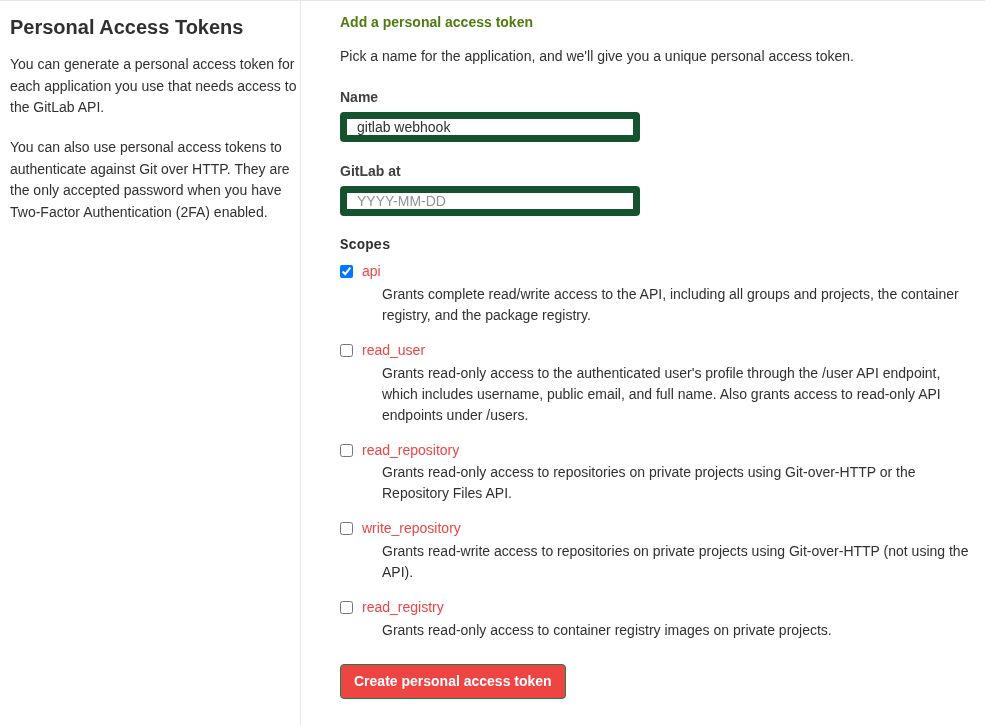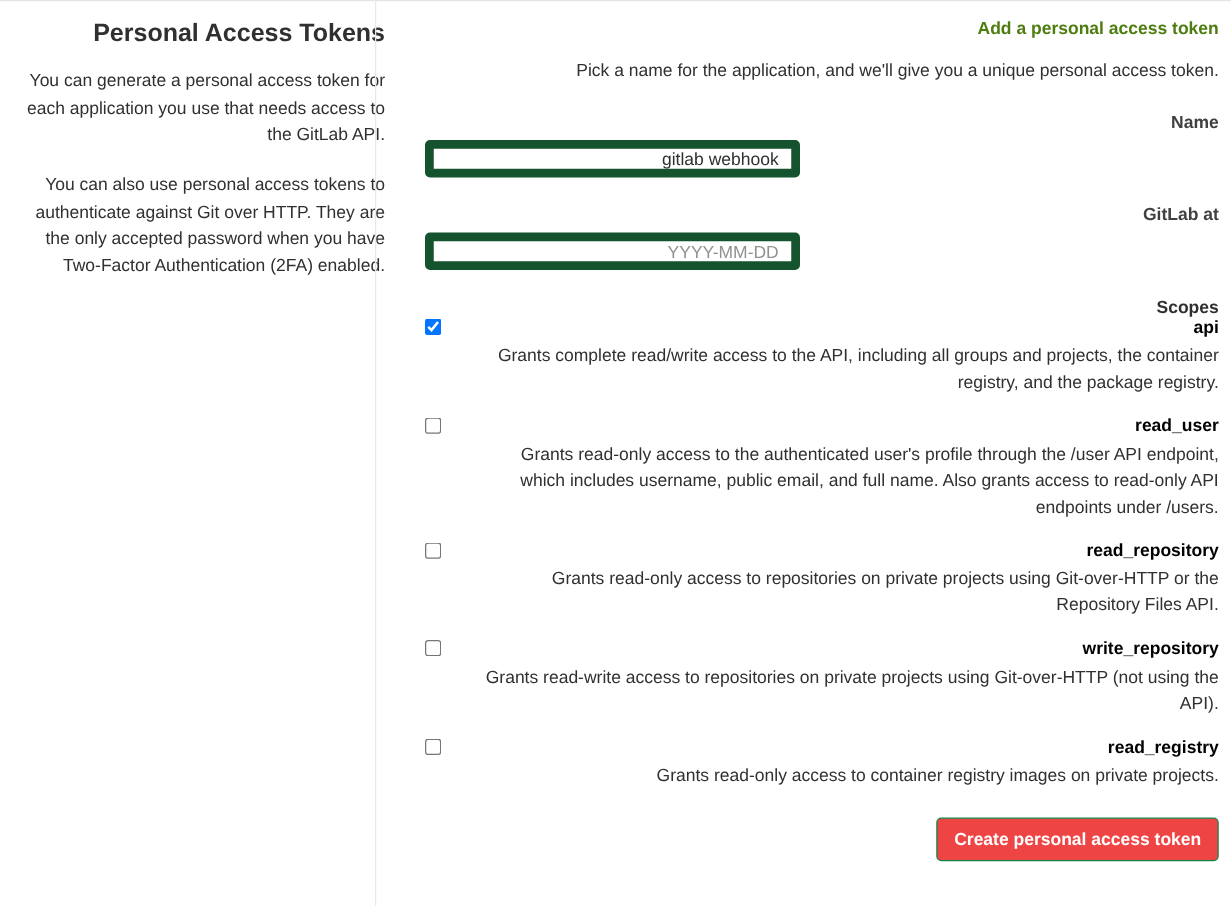--- a/index.html
+++ b/index.html
@@ -1,15 +1,15 @@
 <!DOCTYPE html>
 <html><head>
 <meta charset="utf-8">
 <style>
-  * { box-sizing: border-box; text-align: right; }
+  * { box-sizing: border-box; }
   html, body {
     margin: 0;
     padding: 0;
     background: #ffffff;
     width: 985px;
     height: 725px;
     overflow: hidden;
   }
   body {
     font-family: "Liberation Sans", sans-serif;
@@ -100,39 +100,41 @@
     border-radius: 4px;
     outline: none;
   }
   .text-input::placeholder { color: #919191; }
   .field { margin-bottom: 21px; }
   .scopes-label {
     display: block;
     font-size: 14px;
     font-weight: bold;
     color: #303030;
+    margin-bottom: 10px;
+    font-family: Liberation Mono, monospace;
   }
   .scope {
     position: relative;
     padding-left: 22px;
     margin-bottom: 16px;
   }
   .scope .cb {
     position: absolute;
     left: 0;
     top: 2px;
     margin: 0;
     width: 13px;
     height: 13px;
   }
   .scope-name {
     display: block;
     font-size: 14px;
-    font-weight: bold;
-    color: #000000;
+    font-weight: normal;
+    color: #ef4444;
     line-height: 1.2;
     margin-bottom: 4px;
   }
   .scope-desc {
     display: block;
     font-size: 14px;
     color: #303030;
     line-height: 1.5;
     max-width: 625px;
     margin-left: 20px;

